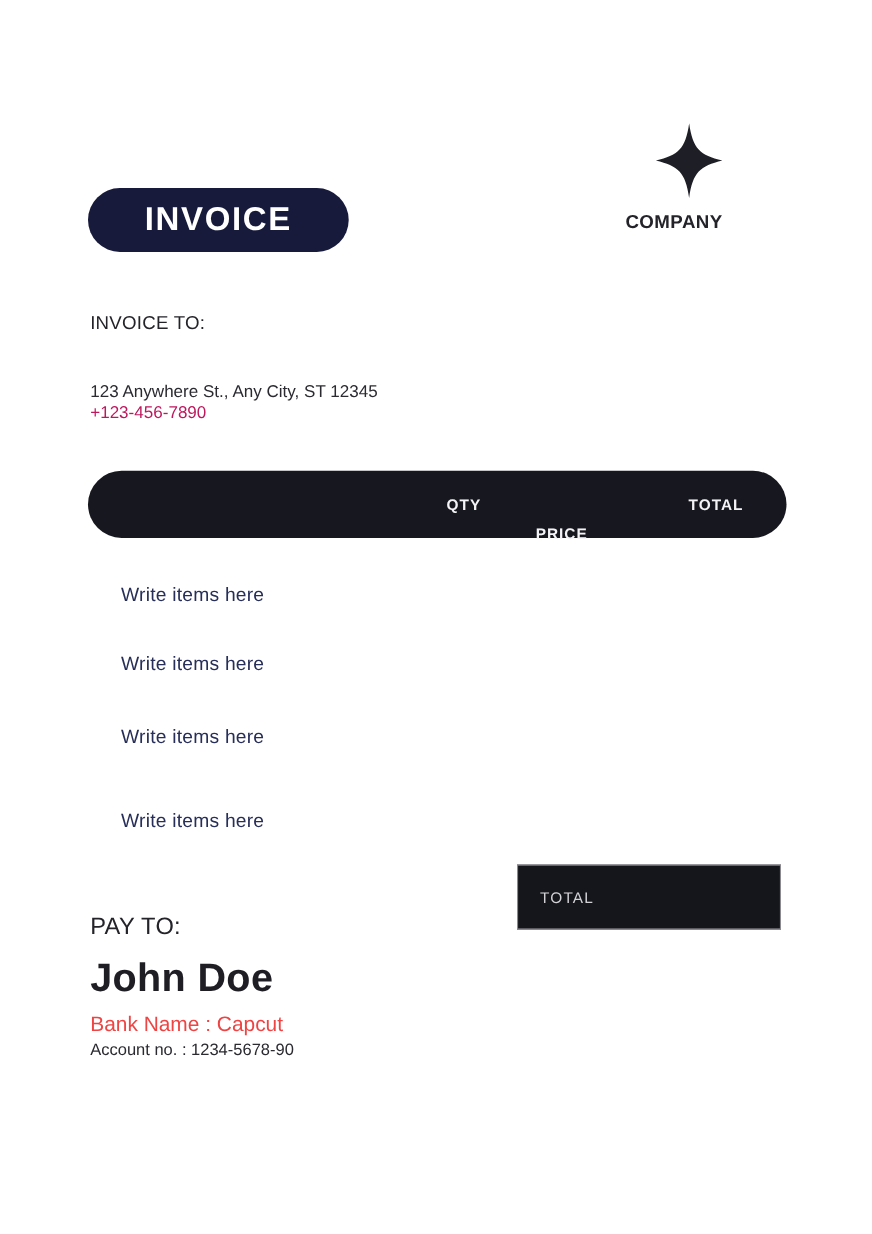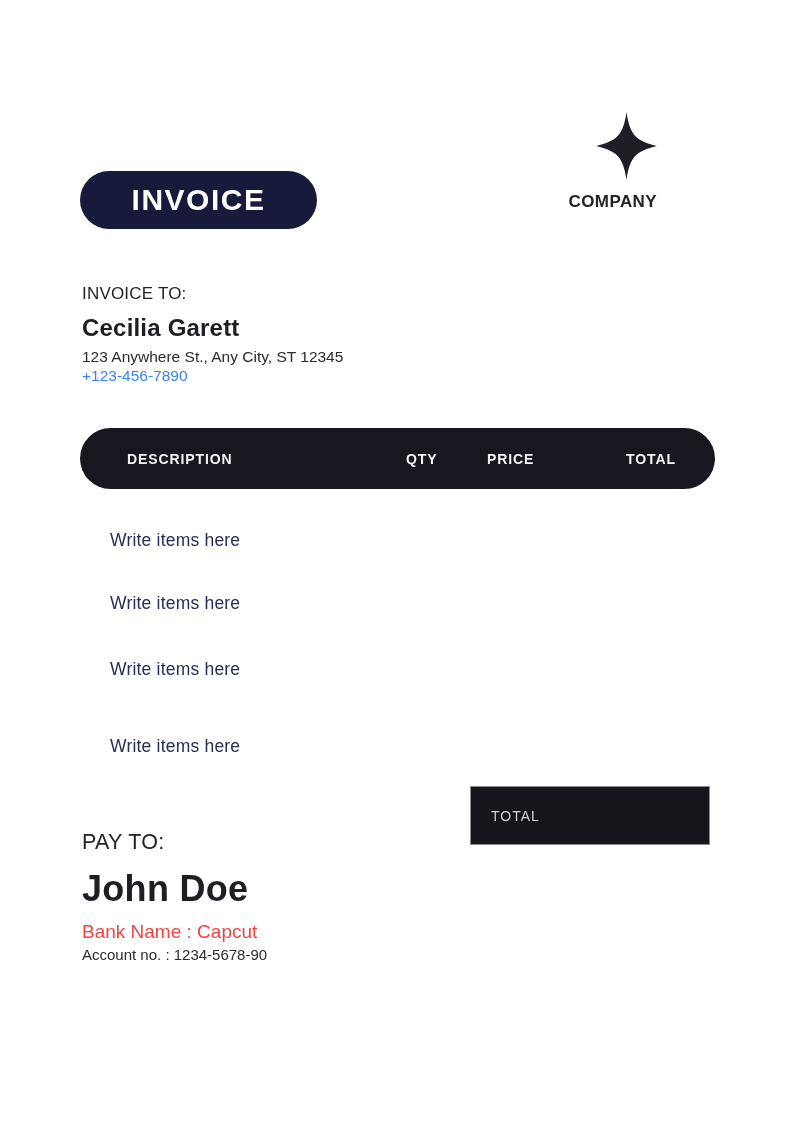--- a/index.html
+++ b/index.html
@@ -69,21 +69,21 @@
   .client-address {
     position: absolute;
     left: 82px; top: 348px;
     font-size: 15.5px;
     color: #2a2a30;
   }
   .client-phone {
     position: absolute;
     left: 82px; top: 367px;
     font-size: 15.5px;
-    color: #3b82f6;
+    color: #be185d;
   }
 
   
   .table-header {
     position: absolute;
     left: 80px; top: 428px;
     width: 635px; height: 61px;
     background: #17171f;
     border-radius: 30.5px;
   }
@@ -91,21 +91,21 @@
     position: absolute;
     top: 0; height: 61px;
     display: flex; align-items: center;
     color: #f4f4f6;
     font-size: 14px;
     font-weight: 600;
     letter-spacing: 0.9px;
   }
   .col-description { left: 47px; }
   .col-qty { left: 309px; margin-left: 17px; }
-  .col-price { left: 407px; }
+  .col-price { left: 407px; margin-top: 26px; }
   .col-total { left: 546px; }
 
   .item-row {
     position: absolute;
     left: 110px;
     font-size: 17.5px;
     color: #272e58;
     letter-spacing: 0.2px;
     cursor: text;
   }
@@ -172,26 +172,24 @@
   <div class="logo-star">
     <svg viewBox="0 0 64 72" xmlns="http://www.w3.org/2000/svg" aria-hidden="true">
       <path d="M32 0 C35.5 25 42.5 30.5 64 36 C42.5 41.5 35.5 47 32 72 C28.5 47 21.5 41.5 0 36 C21.5 30.5 28.5 25 32 0 Z" fill="#1e1e26"></path>
     </svg>
   </div>
   <div class="company-name">
     <div>COMPANY</div>
   </div>
 
   <div class="invoice-to-label">INVOICE TO:</div>
-  <div class="client-name">Cecilia Garett</div>
   <div class="client-address">123 Anywhere St., Any City, ST 12345</div>
   <div class="client-phone">+123-456-7890</div>
 
   <div class="table-header">
-    <span class="col col-description">DESCRIPTION</span>
     <span class="col col-qty">QTY</span>
     <span class="col col-price">PRICE</span>
     <span class="col col-total">TOTAL</span>
   </div>
 
   <div class="item-row item-row-0">Write items here</div>
   <div class="item-row item-row-1">Write items here</div>
   <div class="item-row item-row-2">Write items here</div>
   <div class="item-row item-row-3">Write items here</div>
 

